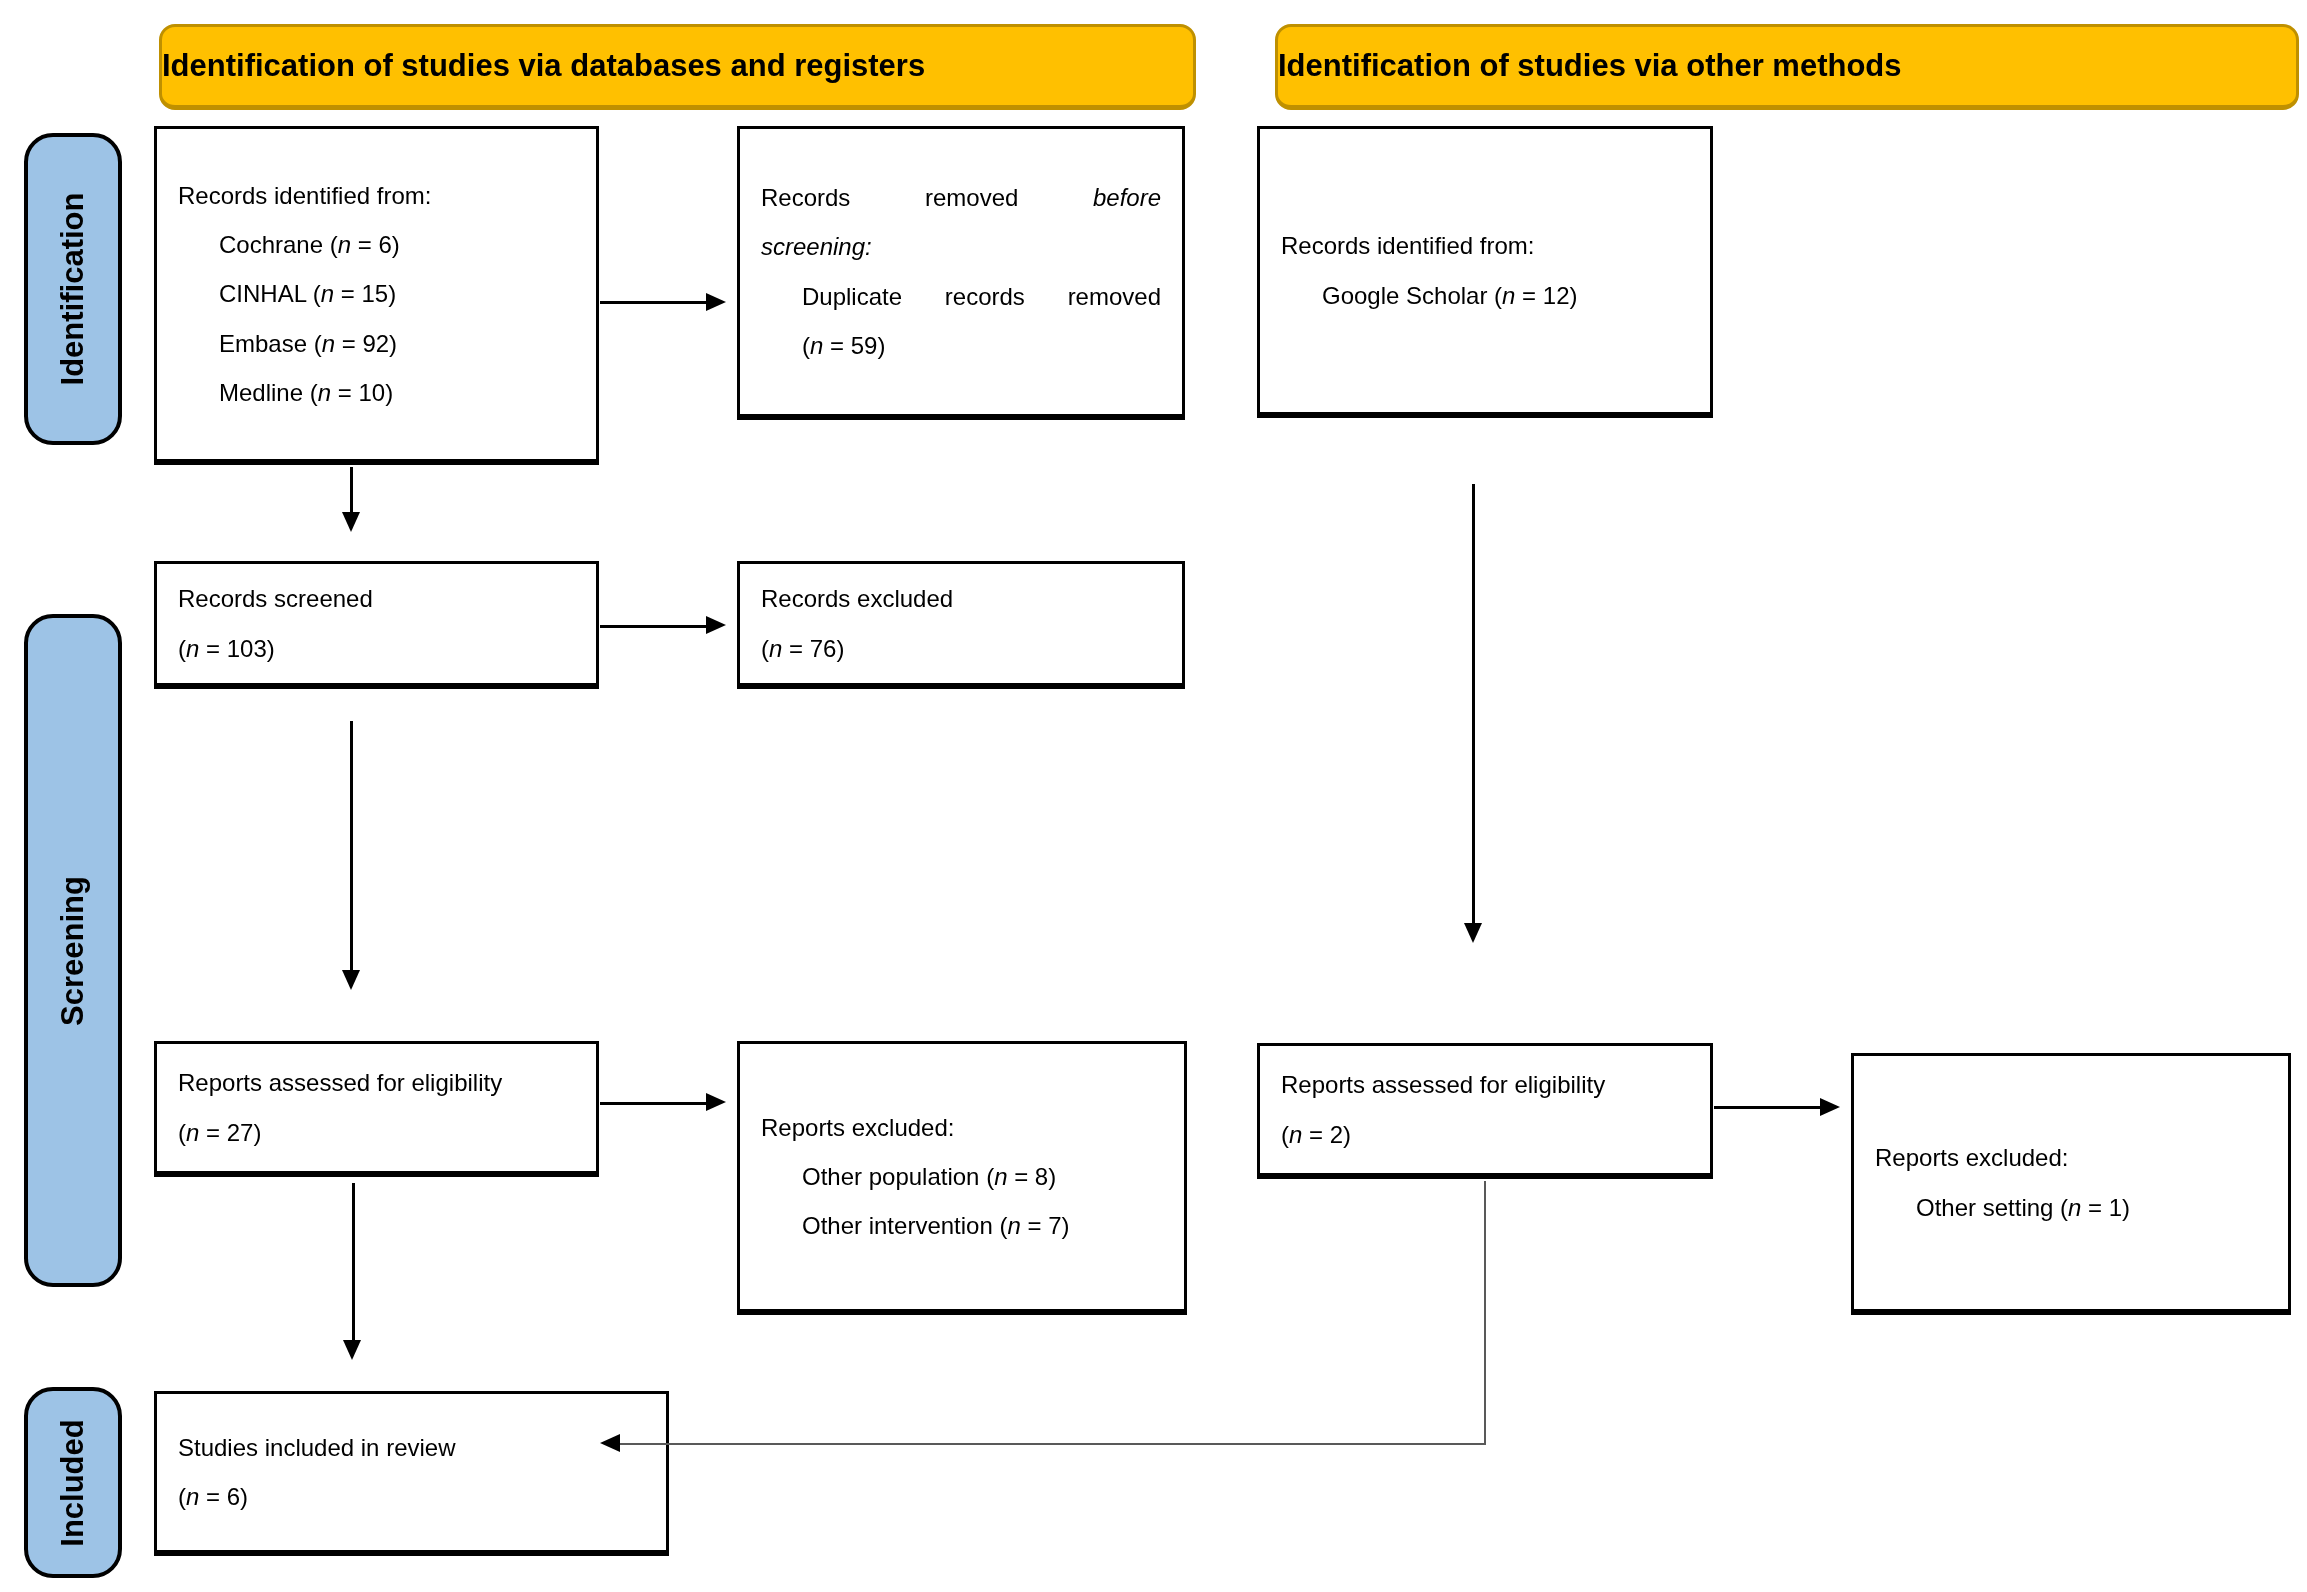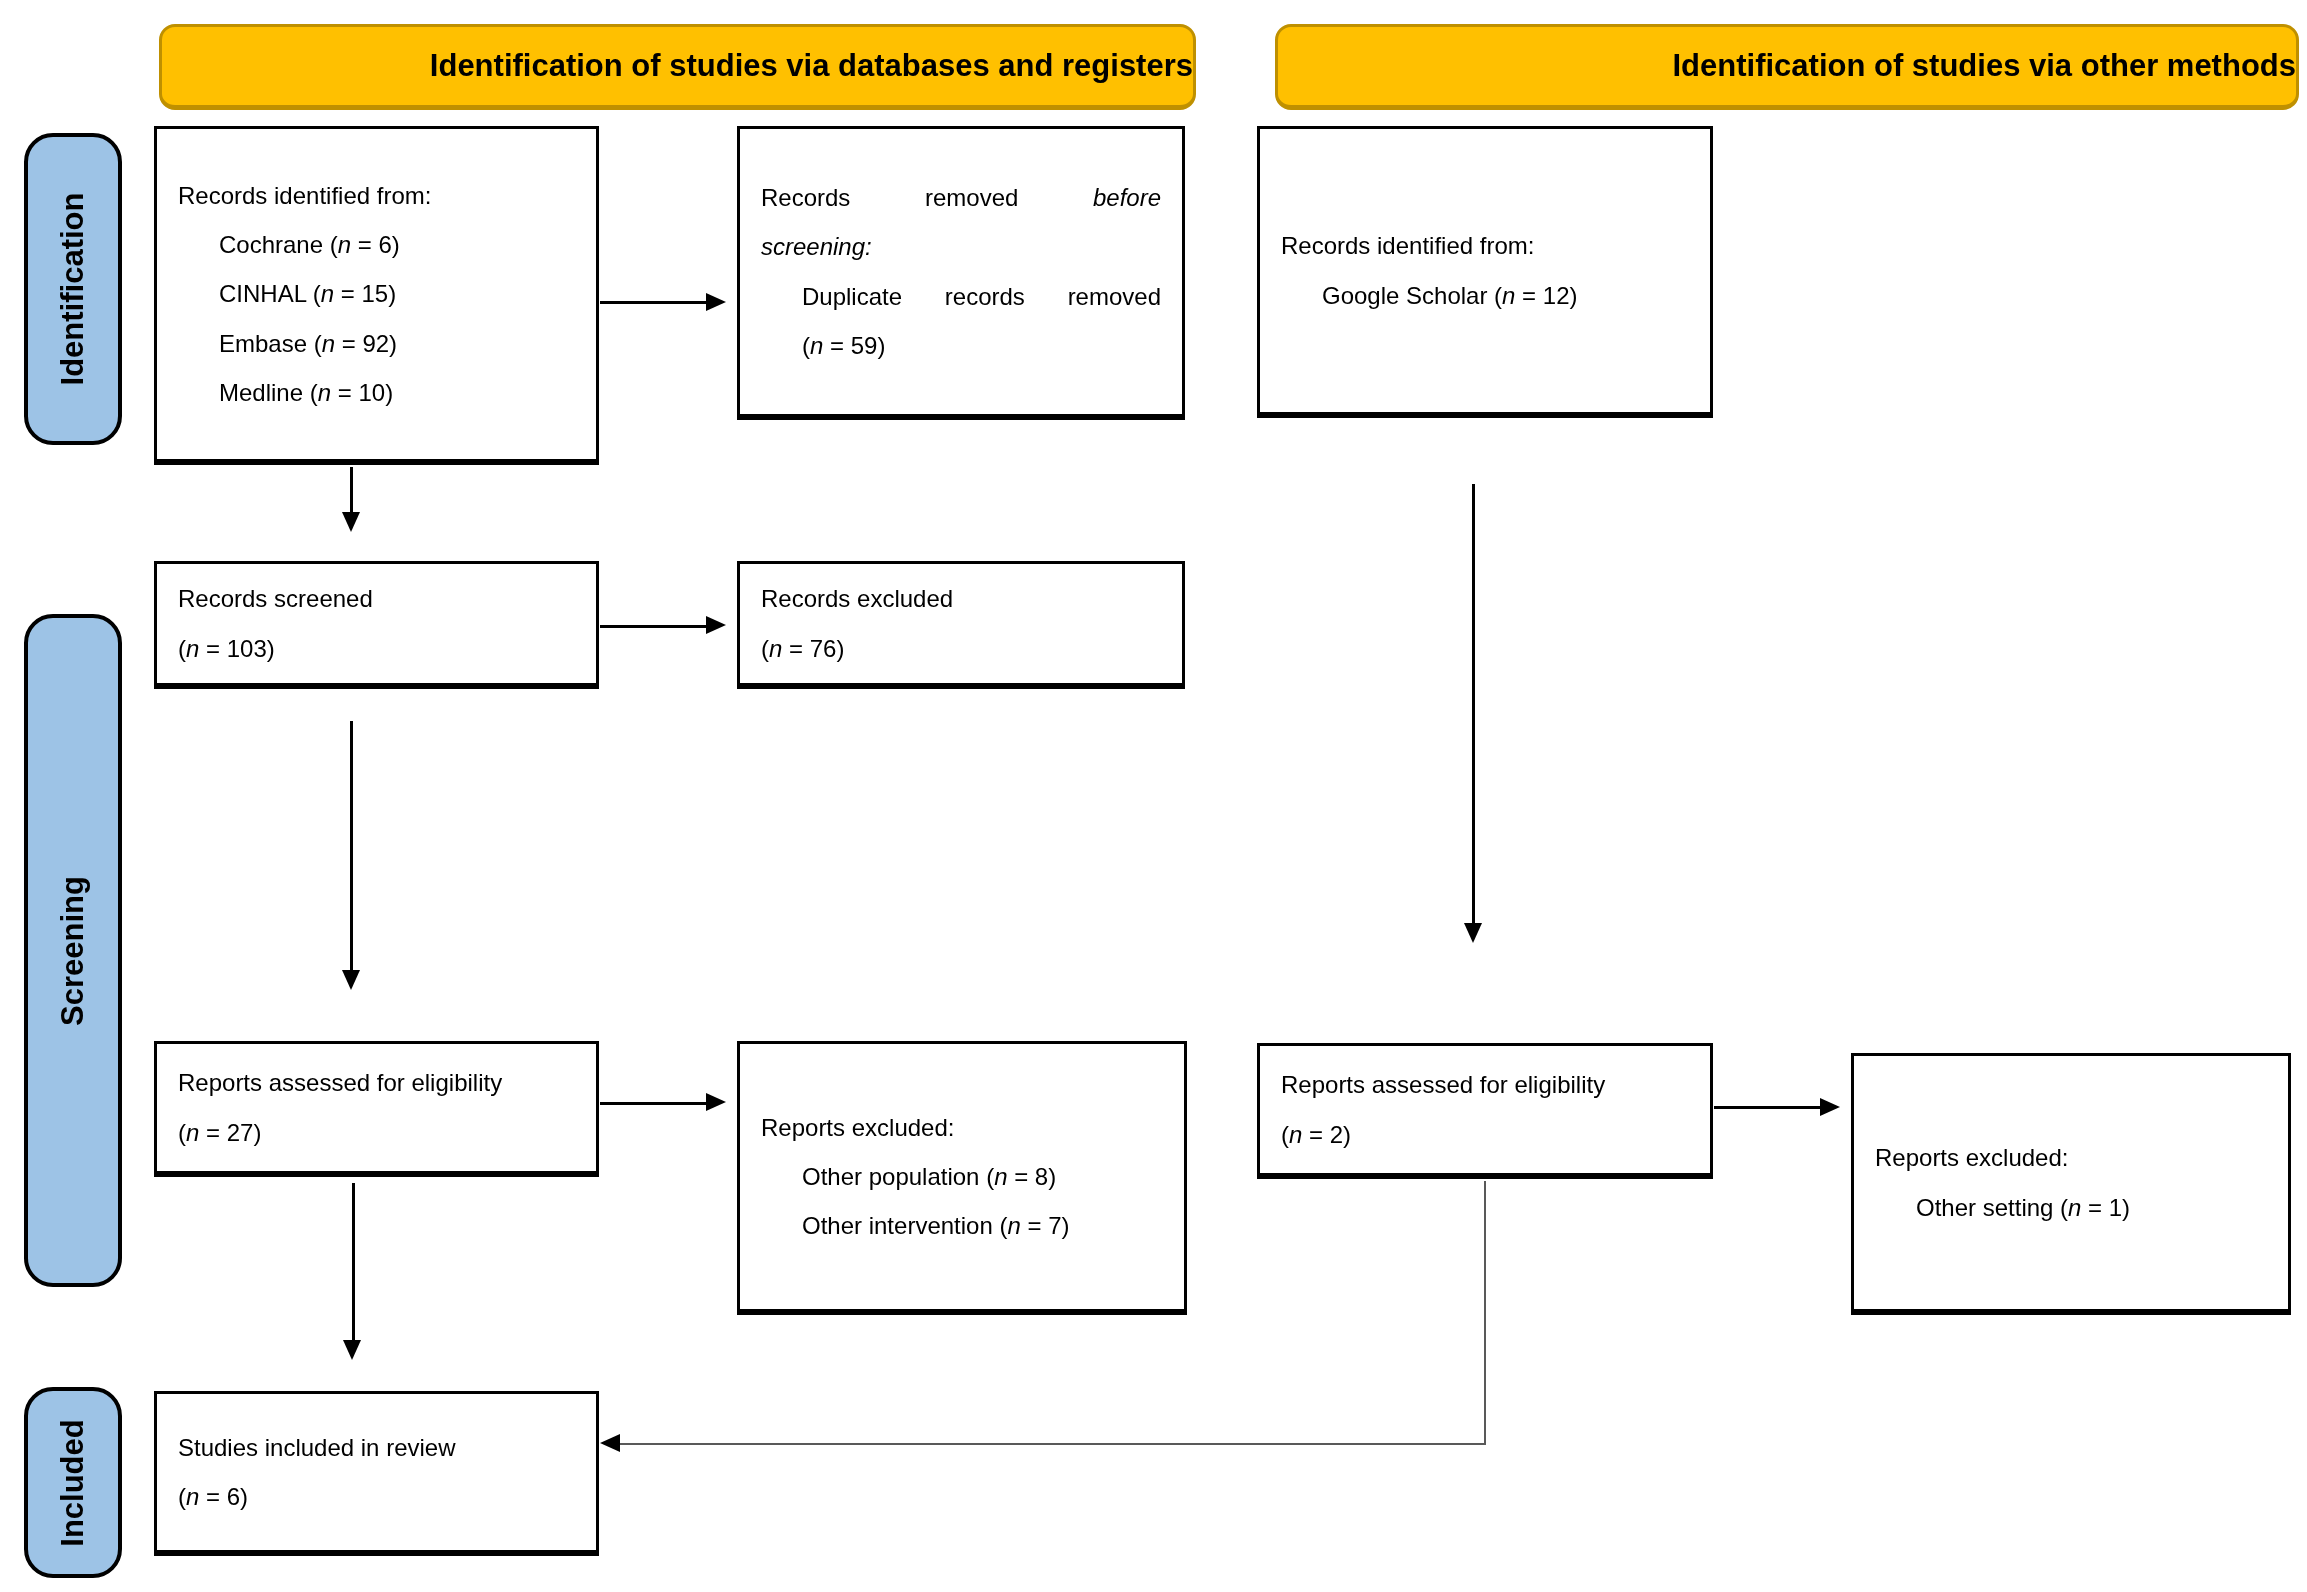--- a/index.html
+++ b/index.html
@@ -12,21 +12,21 @@
     overflow:hidden;
   }
 
   
   .banner {
     position:absolute;
     background:var(--header-fill,#FFC000);
     border:3.7px solid var(--header-border,#BF9000);
     border-bottom-width:5.8px;
     border-radius:16px;
-    display:flex; align-items:center; justify-content:flex-end;
+    display:flex; align-items:center; justify-content:flex-start;
     font-weight:bold; font-size:31px;
     text-align:center;
   }
 
   
   .stage {
     position:absolute;
     background:var(--stage-fill,#9DC3E6);
     border:4.2px solid var(--stage-border,#000);
     border-radius:29px;
@@ -136,21 +136,21 @@
   <div class="box" style="left:1257px; top:1043px; width:456px; height:136px;">
     <div class="line">Reports assessed for eligibility</div>
     <div class="line"><span>(</span><span class="it">n</span><span> = 2)</span></div>
   </div>
 
   <div class="box" style="left:1851px; top:1053px; width:440px; height:262px;">
     <div class="line">Reports excluded:</div>
     <div class="line indent"><span>Other setting (</span><span class="it">n</span><span> = 1)</span></div>
   </div>
 
-  <div class="box" style="left:154px; top:1391px; width:445px; height:165px;">
+  <div class="box" style="left:154px; top:1391px; width:515px; height:165px;">
     <div class="line">Studies included in review</div>
     <div class="line"><span>(</span><span class="it">n</span><span> = 6)</span></div>
   </div>
 
   <div class="vline" style="left:350px; top:467px; width:2.7px; height:47px;"></div>
   <div class="ah ah-down" style="left:342px; top:512px;"></div>
 
   <div class="hline" style="left:600px; top:301px; width:106px; height:2.7px;"></div>
   <div class="ah ah-right" style="left:706px; top:293px;"></div>
 

